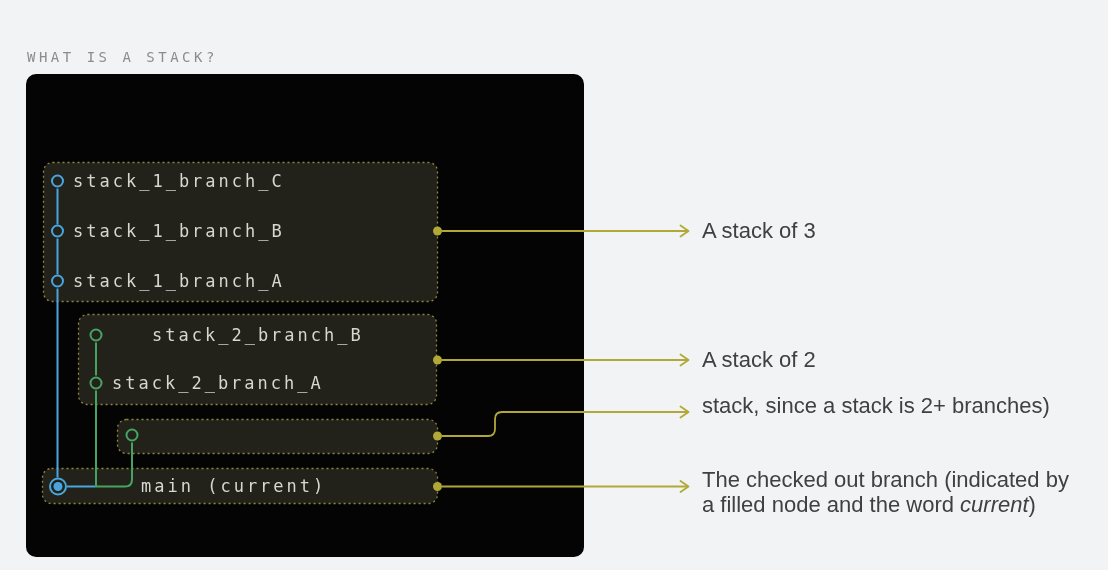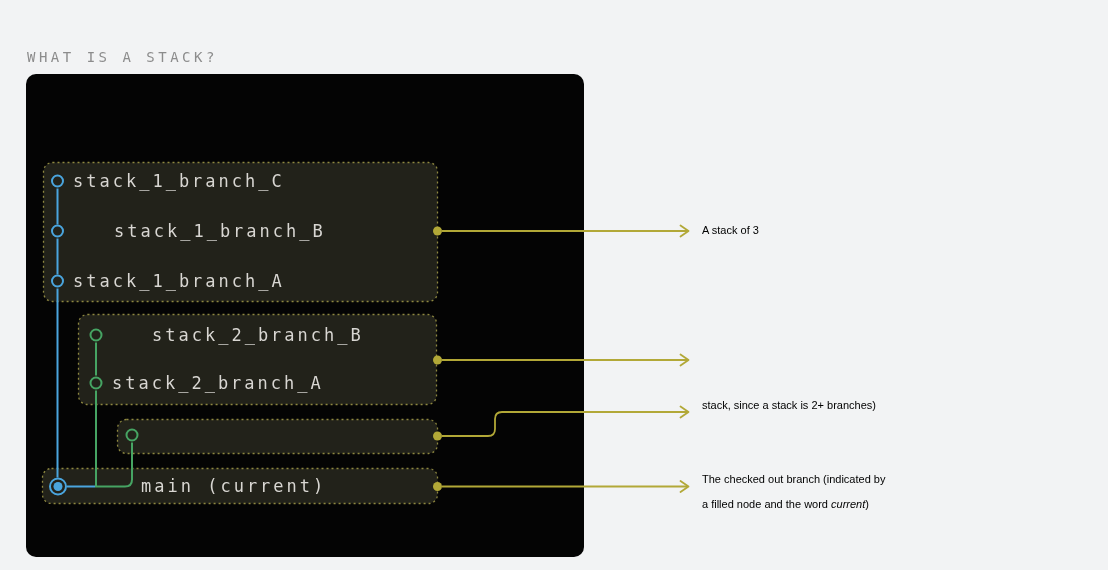--- a/index.html
+++ b/index.html
@@ -34,21 +34,21 @@
   .callout-head { fill:none; stroke-width:1.8; stroke-linecap:round; stroke-linejoin:round; }
   .callout-dot { stroke:none; }
   .labels, .annotations { position:absolute; left:0; top:0; width:1108px; height:570px; pointer-events:none; }
   .branch-label {
     position:absolute; height:24px; line-height:24px;
     font-size:17px; letter-spacing:3px; color:#d8d6d2; white-space:pre;
   }
   .annotation {
     position:absolute; width:380px;
     font-family:"Liberation Sans", sans-serif;
-    font-size:11px; line-height:25px; color:#000000;
+    font-size:22px; line-height:25px; color:#404040;
   }
   .ann-line { white-space:pre-wrap; }
   .ann-line em { }
 </style>
 </head>
 <body>
 
 <div class="canvas">
 
   <div class="page-title">WHAT IS A STACK?</div>
@@ -94,30 +94,33 @@
     <path class="callout-head" d="M680.5 481 L688.5 486.5 L680.5 492" stroke="#b2a837"></path>
 
     <circle class="callout-dot" cx="437.5" cy="231" r="4.5" fill="#b2a837"></circle>
     <circle class="callout-dot" cx="437.5" cy="360" r="4.5" fill="#b2a837"></circle>
     <circle class="callout-dot" cx="437.5" cy="436" r="4.5" fill="#b2a837"></circle>
     <circle class="callout-dot" cx="437.5" cy="486.5" r="4.5" fill="#b2a837"></circle>
   </svg>
 
   <div class="labels">
     <div class="branch-label" style="left:73px;  top:169px;text-align:right;">stack_1_branch_C</div>
-    <div class="branch-label" style="left:73px;  top:219px;margin-left:41px;">stack_1_branch_B</div>
+    <div class="branch-label" style="left:73px;  top:219px;">stack_1_branch_B</div>
     <div class="branch-label" style="left:73px;  top:269px;">stack_1_branch_A</div>
     <div class="branch-label" style="left:112px; top:323px;margin-left:40px;">stack_2_branch_B</div>
     <div class="branch-label" style="left:112px; top:371px;">stack_2_branch_A</div>
     <div class="branch-label" style="left:141px; top:474px;">main (current)</div>
   </div>
 
   <div class="annotations">
     <div class="annotation" style="left:702px; top:218px;">
       <div class="ann-line">A stack of 3</div>
+    </div>
+    <div class="annotation" style="left:702px; top:347px;">
+      <div class="ann-line">A stack of 2</div>
     </div>
     <div class="annotation" style="left:702px; top:393px;">
       <div class="ann-line">stack, since a stack is 2+ branches)</div>
     </div>
     <div class="annotation" style="left:702px; top:467px;">
       <div class="ann-line">The checked out branch (indicated by</div>
       <div class="ann-line"><span>a filled node and the word </span><em>current</em><span>)</span></div>
     </div>
   </div>
 

